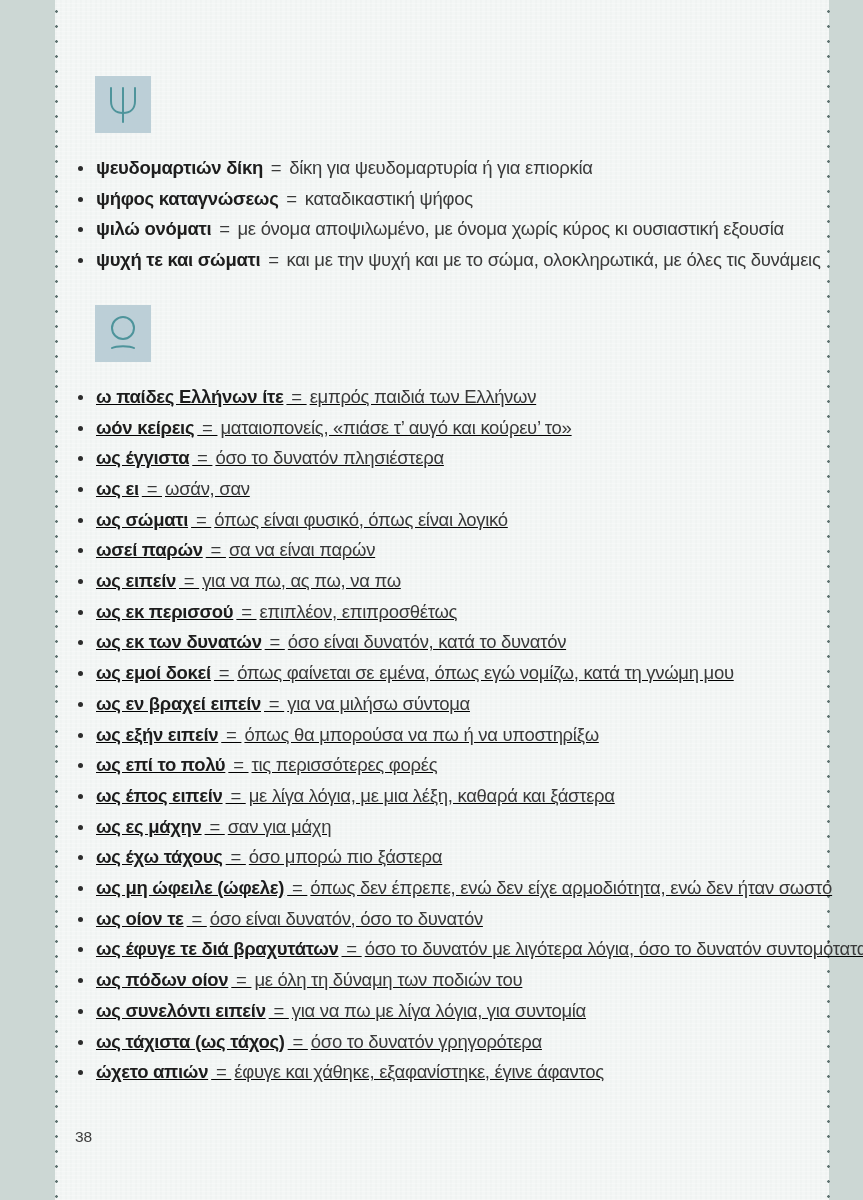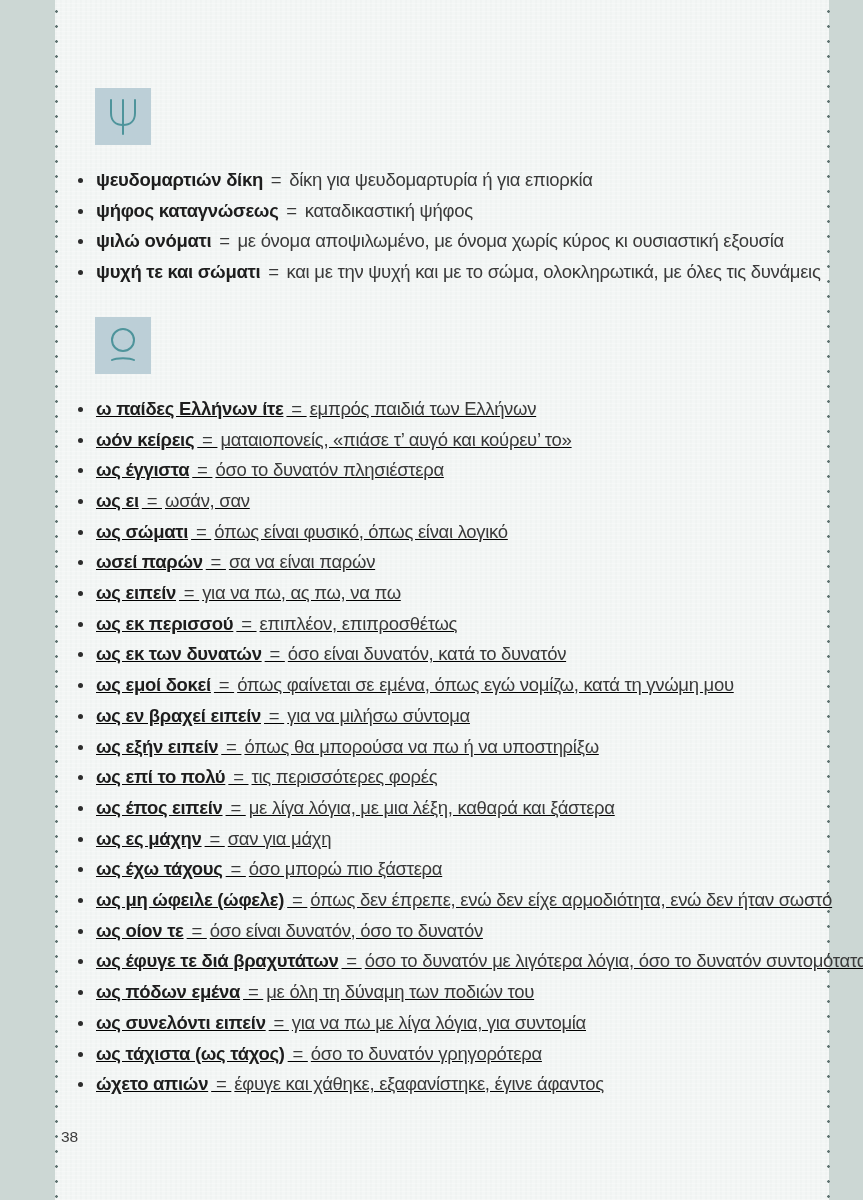--- a/index.html
+++ b/index.html
@@ -19,21 +19,21 @@
   .side-strip.left{left:0;width:55px;}
   .side-strip.right{right:0;width:34px;}
   .dotted-line{
     position:absolute;top:0;bottom:0;width:3px;z-index:2;
     background-image:radial-gradient(circle,#5f7371 1.2px,transparent 1.5px);
     background-size:3px 15px;background-repeat:repeat-y;background-position:center 4px;
   }
   .dotted-line.left{left:55px;}
   .dotted-line.right{right:33px;}
 
-  .content{position:absolute;left:75px;top:88px;right:36px;z-index:3;}
+  .content{position:absolute;left:75px;top:76px;right:36px;z-index:3;}
 
   .letter-section + .letter-section{margin-top:29px;text-decoration:underline;}
   .letter-box{
     width:56px;height:57px;margin-left:20px;background:#bccfd7;
     display:flex;align-items:center;justify-content:center;
   }
   .letter-box svg{display:block;}
 
   ul.entries{list-style:none;margin:20px 0 0 0;padding:0;}
   li.entry{
@@ -43,21 +43,21 @@
   }
   li.entry::before{
     content:'';position:absolute;left:3px;top:13px;
     width:5px;height:5px;border-radius:50%;background:#2c2c2c;
   }
   .term{font-weight:700;color:#1d1d1d;}
   .eq{margin:0 3px;color:#3a3a3a;}
   .def{color:#3a3a3a;}
 
   .page-number{
-    position:absolute;left:61px;bottom:54px;z-index:3;
+    position:absolute;left:75px;bottom:54px;z-index:3;
     font-size:15.5px;color:#3d3d3d;letter-spacing:0;
   }
 </style>
 </head>
 <body>
 
 <div class="page">
   <div class="side-strip left"></div>
   <div class="dotted-line left"></div>
   <div class="side-strip right"></div>
@@ -169,21 +169,21 @@
 
   <li class="entry">
     <span class="term">ως οίον τε</span><span class="eq"> = </span><span class="def">όσο είναι δυνατόν, όσο το δυνατόν</span>
   </li>
 
   <li class="entry">
     <span class="term">ως έφυγε τε διά βραχυτάτων</span><span class="eq"> = </span><span class="def">όσο το δυνατόν με λιγότερα λόγια, όσο το δυνατόν συντομότατα</span>
   </li>
 
   <li class="entry">
-    <span class="term">ως πόδων εμένα</span><span class="eq"> = </span><span class="def">με όλη τη δύναμη των ποδιών του</span>
+    <span class="term">ως πόδων οίον</span><span class="eq"> = </span><span class="def">με όλη τη δύναμη των ποδιών του</span>
   </li>
 
   <li class="entry">
     <span class="term">ως συνελόντι ειπείν</span><span class="eq"> = </span><span class="def">για να πω με λίγα λόγια, για συντομία</span>
   </li>
 
   <li class="entry">
     <span class="term">ως τάχιστα (ως τάχος)</span><span class="eq"> = </span><span class="def">όσο το δυνατόν γρηγορότερα</span>
   </li>
 

